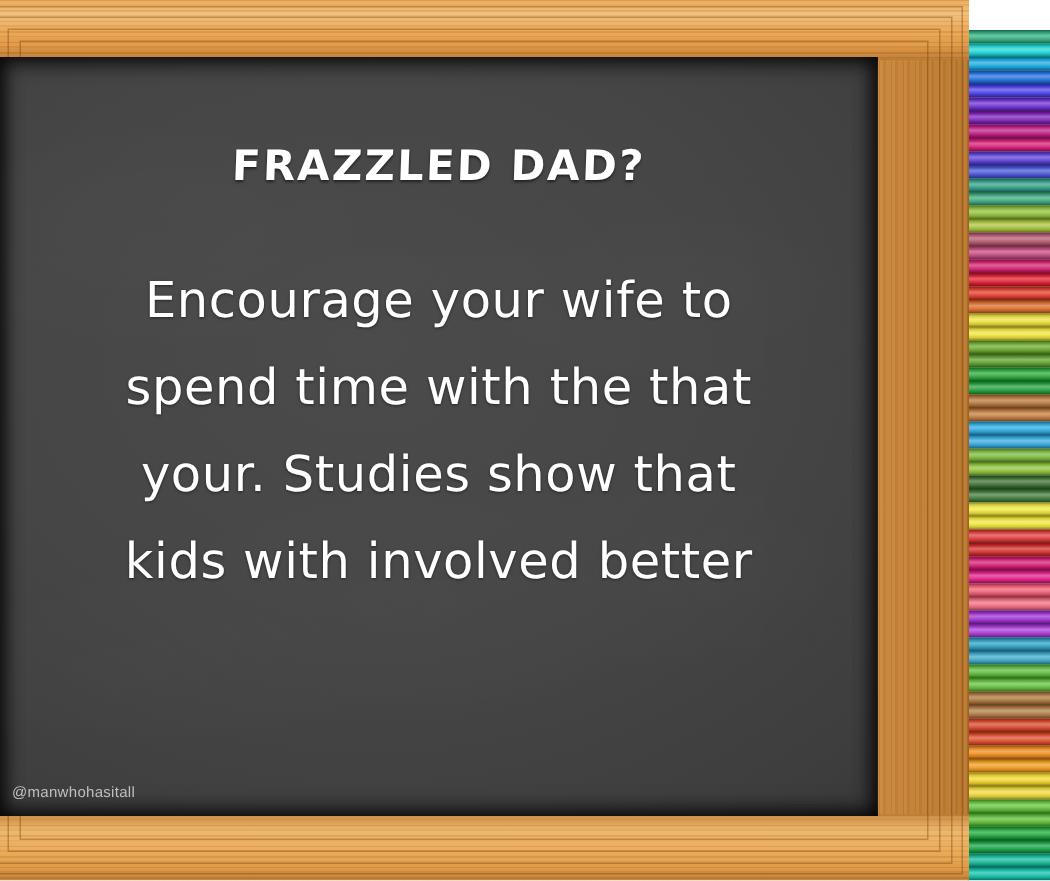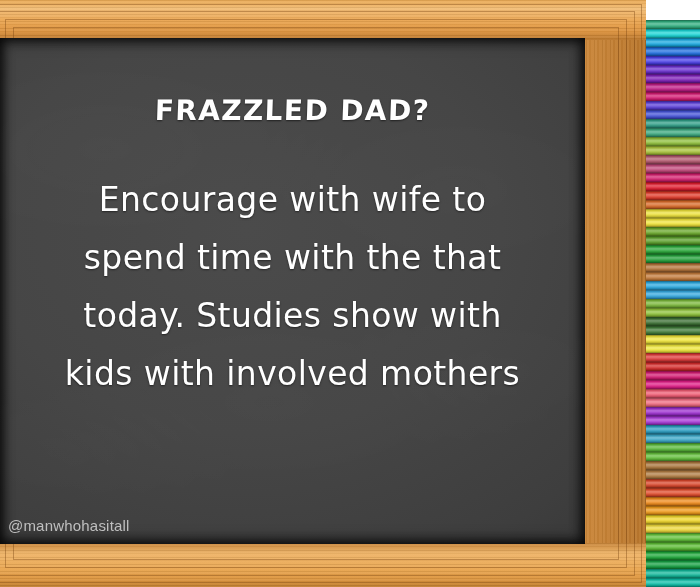--- a/index.html
+++ b/index.html
@@ -165,21 +165,21 @@
     text-shadow: 0 1px 2px rgba(0,0,0,0.5);
     white-space: nowrap;
   }
 
   #watermark {
     position: absolute;
     left: 8px;
     bottom: 10px;
     z-index: 5;
     font-family: "Liberation Sans", sans-serif;
-    font-size: 15px;
+    font-size: 10px;
     color: #bfbfbf;
     letter-spacing: 0.2px;
   }
 </style>
 </head>
 <body>
 
 <div id="meme-card">
 
   <div id="pencil-strip">
@@ -257,23 +257,23 @@
     <div class="moulding" style="left:27px; top:27px; right:27px; bottom:27px; border-width:1px;"></div>
   </div>
 
   <div id="chalkboard">
     <div id="chalk-noise"></div>
 
     <div id="board-content">
       <div id="headline">FRAZZLED DAD?</div>
 
       <div id="body-lines">
-        <div class="body-line">Encourage with wife to</div>
+        <div class="body-line">Encourage your wife to</div>
         <div class="body-line">spend time with the that</div>
-        <div class="body-line">today. Studies show with</div>
-        <div class="body-line">kids with involved mothers</div>
+        <div class="body-line">your. Studies show that</div>
+        <div class="body-line">kids with involved better</div>
       </div>
     </div>
 
     <div id="watermark">@manwhohasitall</div>
   </div>
 
 </div>
 
 </body></html>

